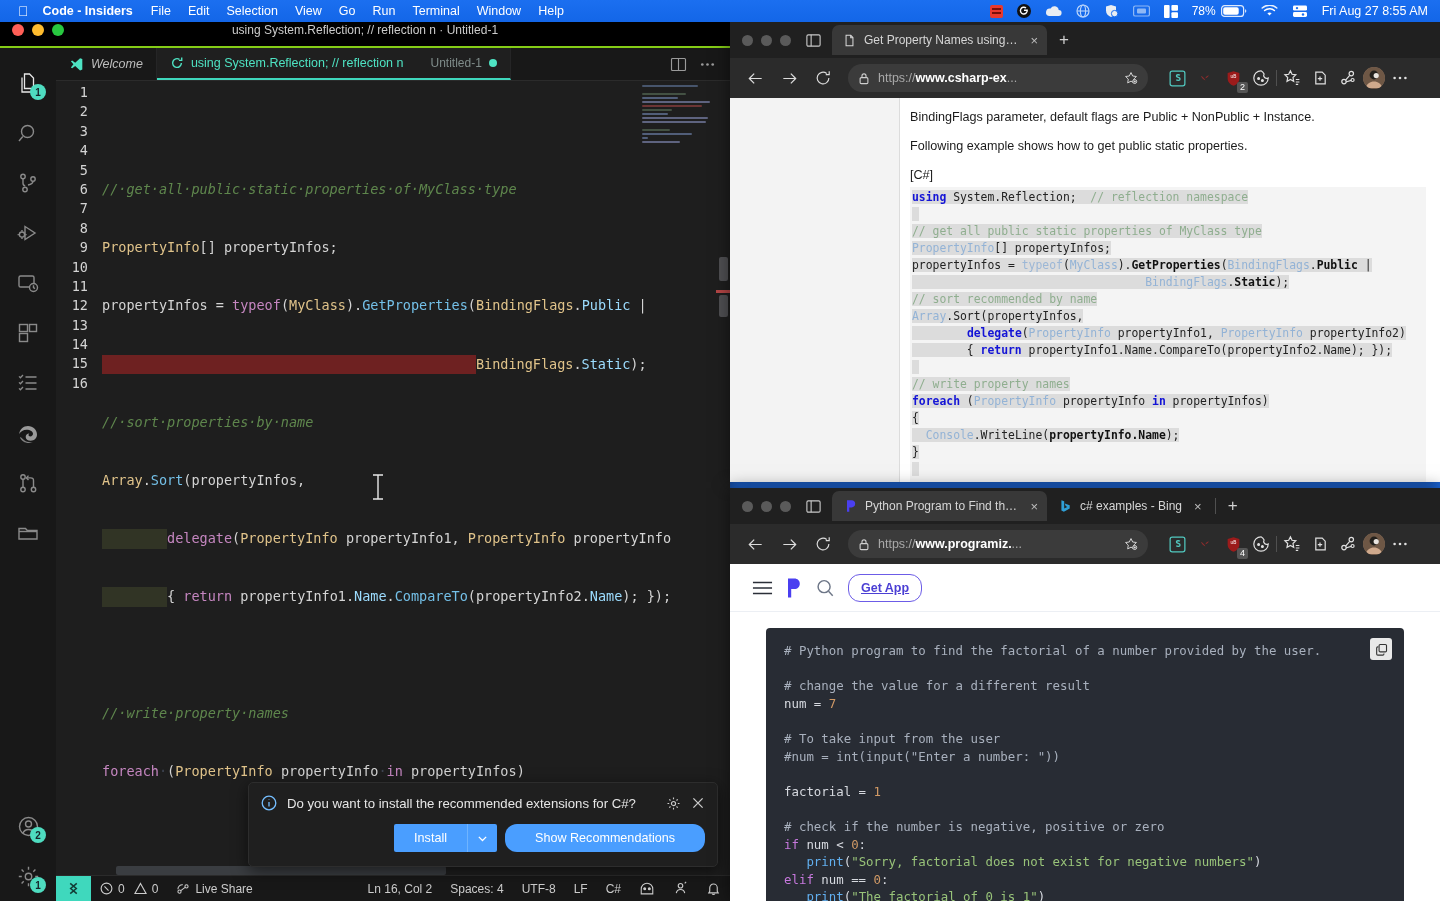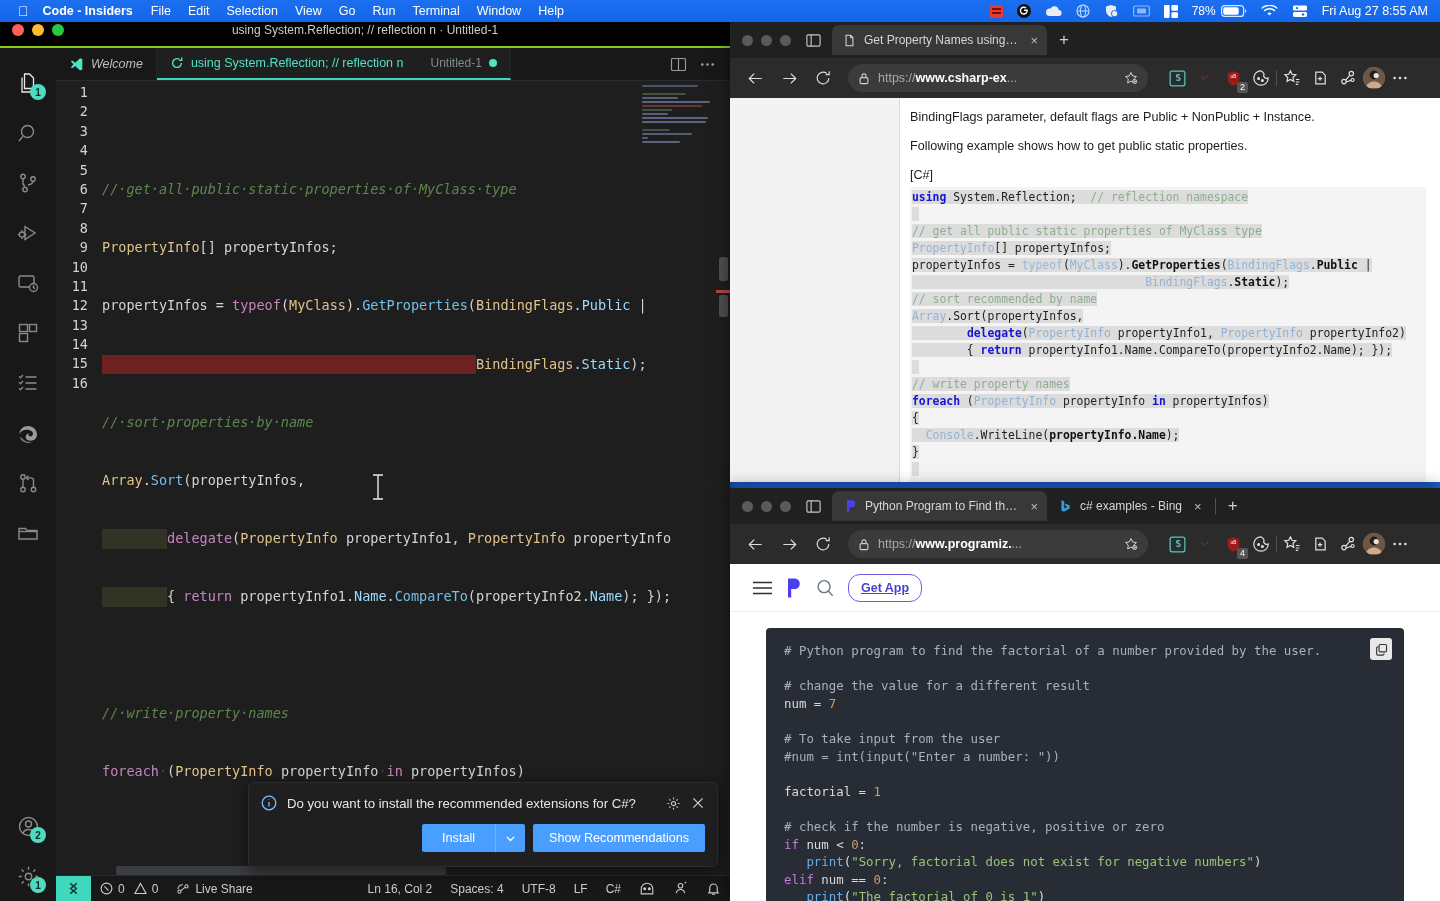--- a/index.html
+++ b/index.html
@@ -122,21 +122,21 @@
     background: #1f1f1f; border: 1px solid #2d2d2d; border-radius: 5px;
     box-shadow: 0 4px 16px rgba(0,0,0,.55); padding: 12px 12px 14px 12px;
   }
   .toast-row { display: flex; align-items: center; gap: 10px; }
   .toast-msg { flex: 1; color: #e6e6e6; font-size: 13.2px; }
   .toast-ico { color: #75beff; display:flex; }
   .toast-act { color: #cccccc; display:flex; }
   .toast-btns { display: flex; justify-content: flex-end; gap: 8px; margin-top: 13px; }
   .btn {
     background: #4a9eff; color: #fff; border: none; font-size: 12.6px;
-    padding: 7px 16px; border-radius: 2px; font-family: "Liberation Sans", sans-serif;
+    padding: 7px 30px; border-radius: 12px; font-family: "Liberation Sans", sans-serif;
   }
   .btn.split-main { border-radius: 2px 0 0 2px; padding: 7px 20px; }
   .btn.split-arrow { border-radius: 0 2px 2px 0; padding: 7px 9px; border-left:1px solid #6fb4ff; }
 
   .statusbar {
     height: 26px; background: #181818; display: flex; align-items: center;
     color: #cccccc; font-size: 12px; border-top: 1px solid #2b2b2b;
   }
   .sb-remote {
     background: #3fd8bd; color: #0d2b27; height: 26px; display:flex;

